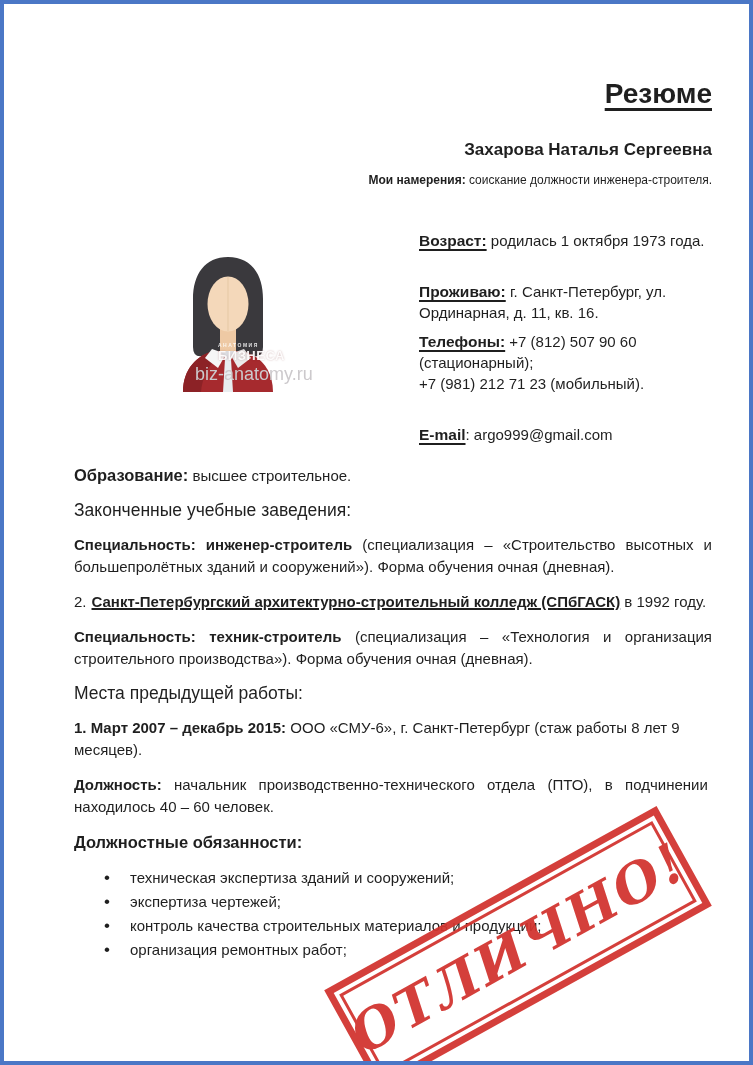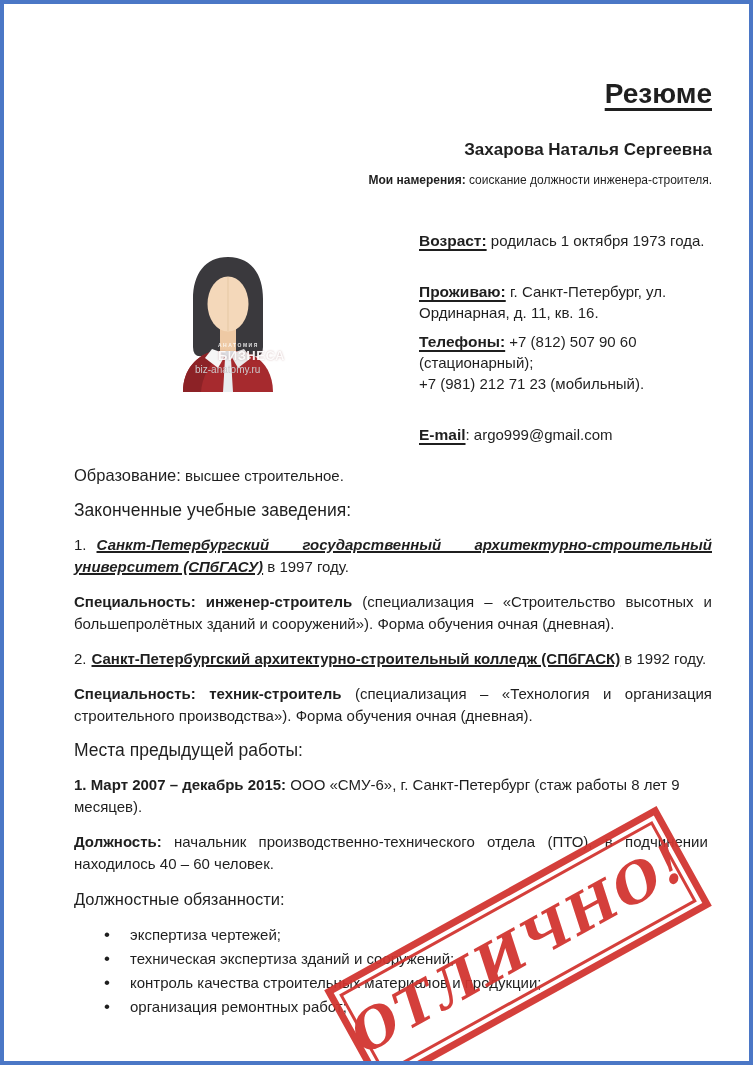--- a/index.html
+++ b/index.html
@@ -26,34 +26,34 @@
   .intent{top:169px;font-size:12px;}
   .b{font-weight:bold;}
 
   
   .avatar{position:absolute;left:168px;top:248px;width:112px;height:140px;}
   .wm-top{position:absolute;left:46px;top:90px;font-size:5px;letter-spacing:1.5px;
           color:rgba(255,255,255,.85);font-weight:bold;white-space:nowrap;}
   .wm-brand{position:absolute;left:46px;top:96px;font-size:13px;font-weight:bold;
           color:rgba(255,255,255,.93);letter-spacing:.5px;white-space:nowrap;
           text-shadow:0 0 2px rgba(120,40,40,.35);}
-  .wm-site{position:absolute;left:23px;top:112px;font-size:10px;color:#ccc9cc;
+  .wm-site{position:absolute;left:23px;top:112px;font-size:18px;color:#ccc9cc;
           white-space:nowrap;}
 
   
   .contact{position:absolute;left:393px;top:0;width:318px;font-size:15px;line-height:21px;}
   .crow{position:absolute;left:0;width:318px;margin-left:22px;}
   .clabel{font-weight:bold;font-size:15.5px;text-decoration:underline;
           text-decoration-thickness:1.5px;text-underline-offset:3px;}
 
   
   .main{position:absolute;left:70px;top:460px;width:638px;font-size:15px;line-height:22px;}
   .main p{margin:0 0 13px 0;}
   .just{text-align:justify;}
-  .h-inline{font-weight:normal;font-size:16.5px;}
+  .h-inline{font-weight:bold;font-size:16.5px;}
   .h2{font-size:17.5px;font-weight:normal;margin:3px 0 14px 0;line-height:20px;}
   .num1{margin-right:10px;}
   .num2{margin-right:5px;}
   .uni1{font-weight:bold;font-style:italic;text-decoration:underline;text-decoration-thickness:1.5px;}
   .uni2{font-weight:bold;text-decoration:underline;text-decoration-thickness:1.5px;}
   ul.duties{list-style:none;margin:4px 0 0 0;padding:0 0 0 56px;}
   ul.duties li{position:relative;margin:0 0 2px 0;line-height:22px;}
   ul.duties li::before{
     content:"\2022";
     position:absolute;left:-26px;top:0;
@@ -133,24 +133,20 @@
   </div>
 
   <div class="main">
     <p>
       <span class="h-inline">Образование:</span>
       <span>высшее строительное.</span>
     </p>
 
     <div class="h2">Законченные учебные заведения:</div>
 
-    <p class="just">
-      <span class="num1">1.</span><span class="uni1">Санкт-Петербургский государственный архитектурно-строительный университет (СПбГАСУ)</span>
-      <span>в 1997 году.</span>
-    </p>
 
     <p class="just">
       <span class="b">Специальность: инженер-строитель</span>
       <span>(специализация – «Строительство высотных и большепролётных зданий и сооружений»). Форма обучения очная (дневная).</span>
     </p>
 
     <p>
       <span class="num2">2.</span><span class="uni2">Санкт-Петербургский архитектурно-строительный колледж (СПбГАСК)</span>
       <span>в 1992 году.</span>
     </p>
@@ -170,22 +166,22 @@
     <p class="just">
       <span class="b">Должность:</span>
       <span>начальник производственно-технического отдела (ПТО), в подчинении&nbsp; находилось 40 – 60 человек.</span>
     </p>
 
     <p>
       <span class="h-inline">Должностные обязанности:</span>
     </p>
 
     <ul class="duties">
+      <li><span>техническая экспертиза зданий и сооружений;</span></li>
       <li><span>экспертиза чертежей;</span></li>
-      <li><span>техническая экспертиза зданий и сооружений;</span></li>
       <li><span>контроль качества строительных материалов и продукции;</span></li>
       <li><span>организация ремонтных работ;</span></li>
     </ul>
   </div>
 
   <div class="stamp">
     <div class="stamp-inner">
       <span class="stamp-text">ОТЛИЧНО!</span>
     </div>
   </div>

